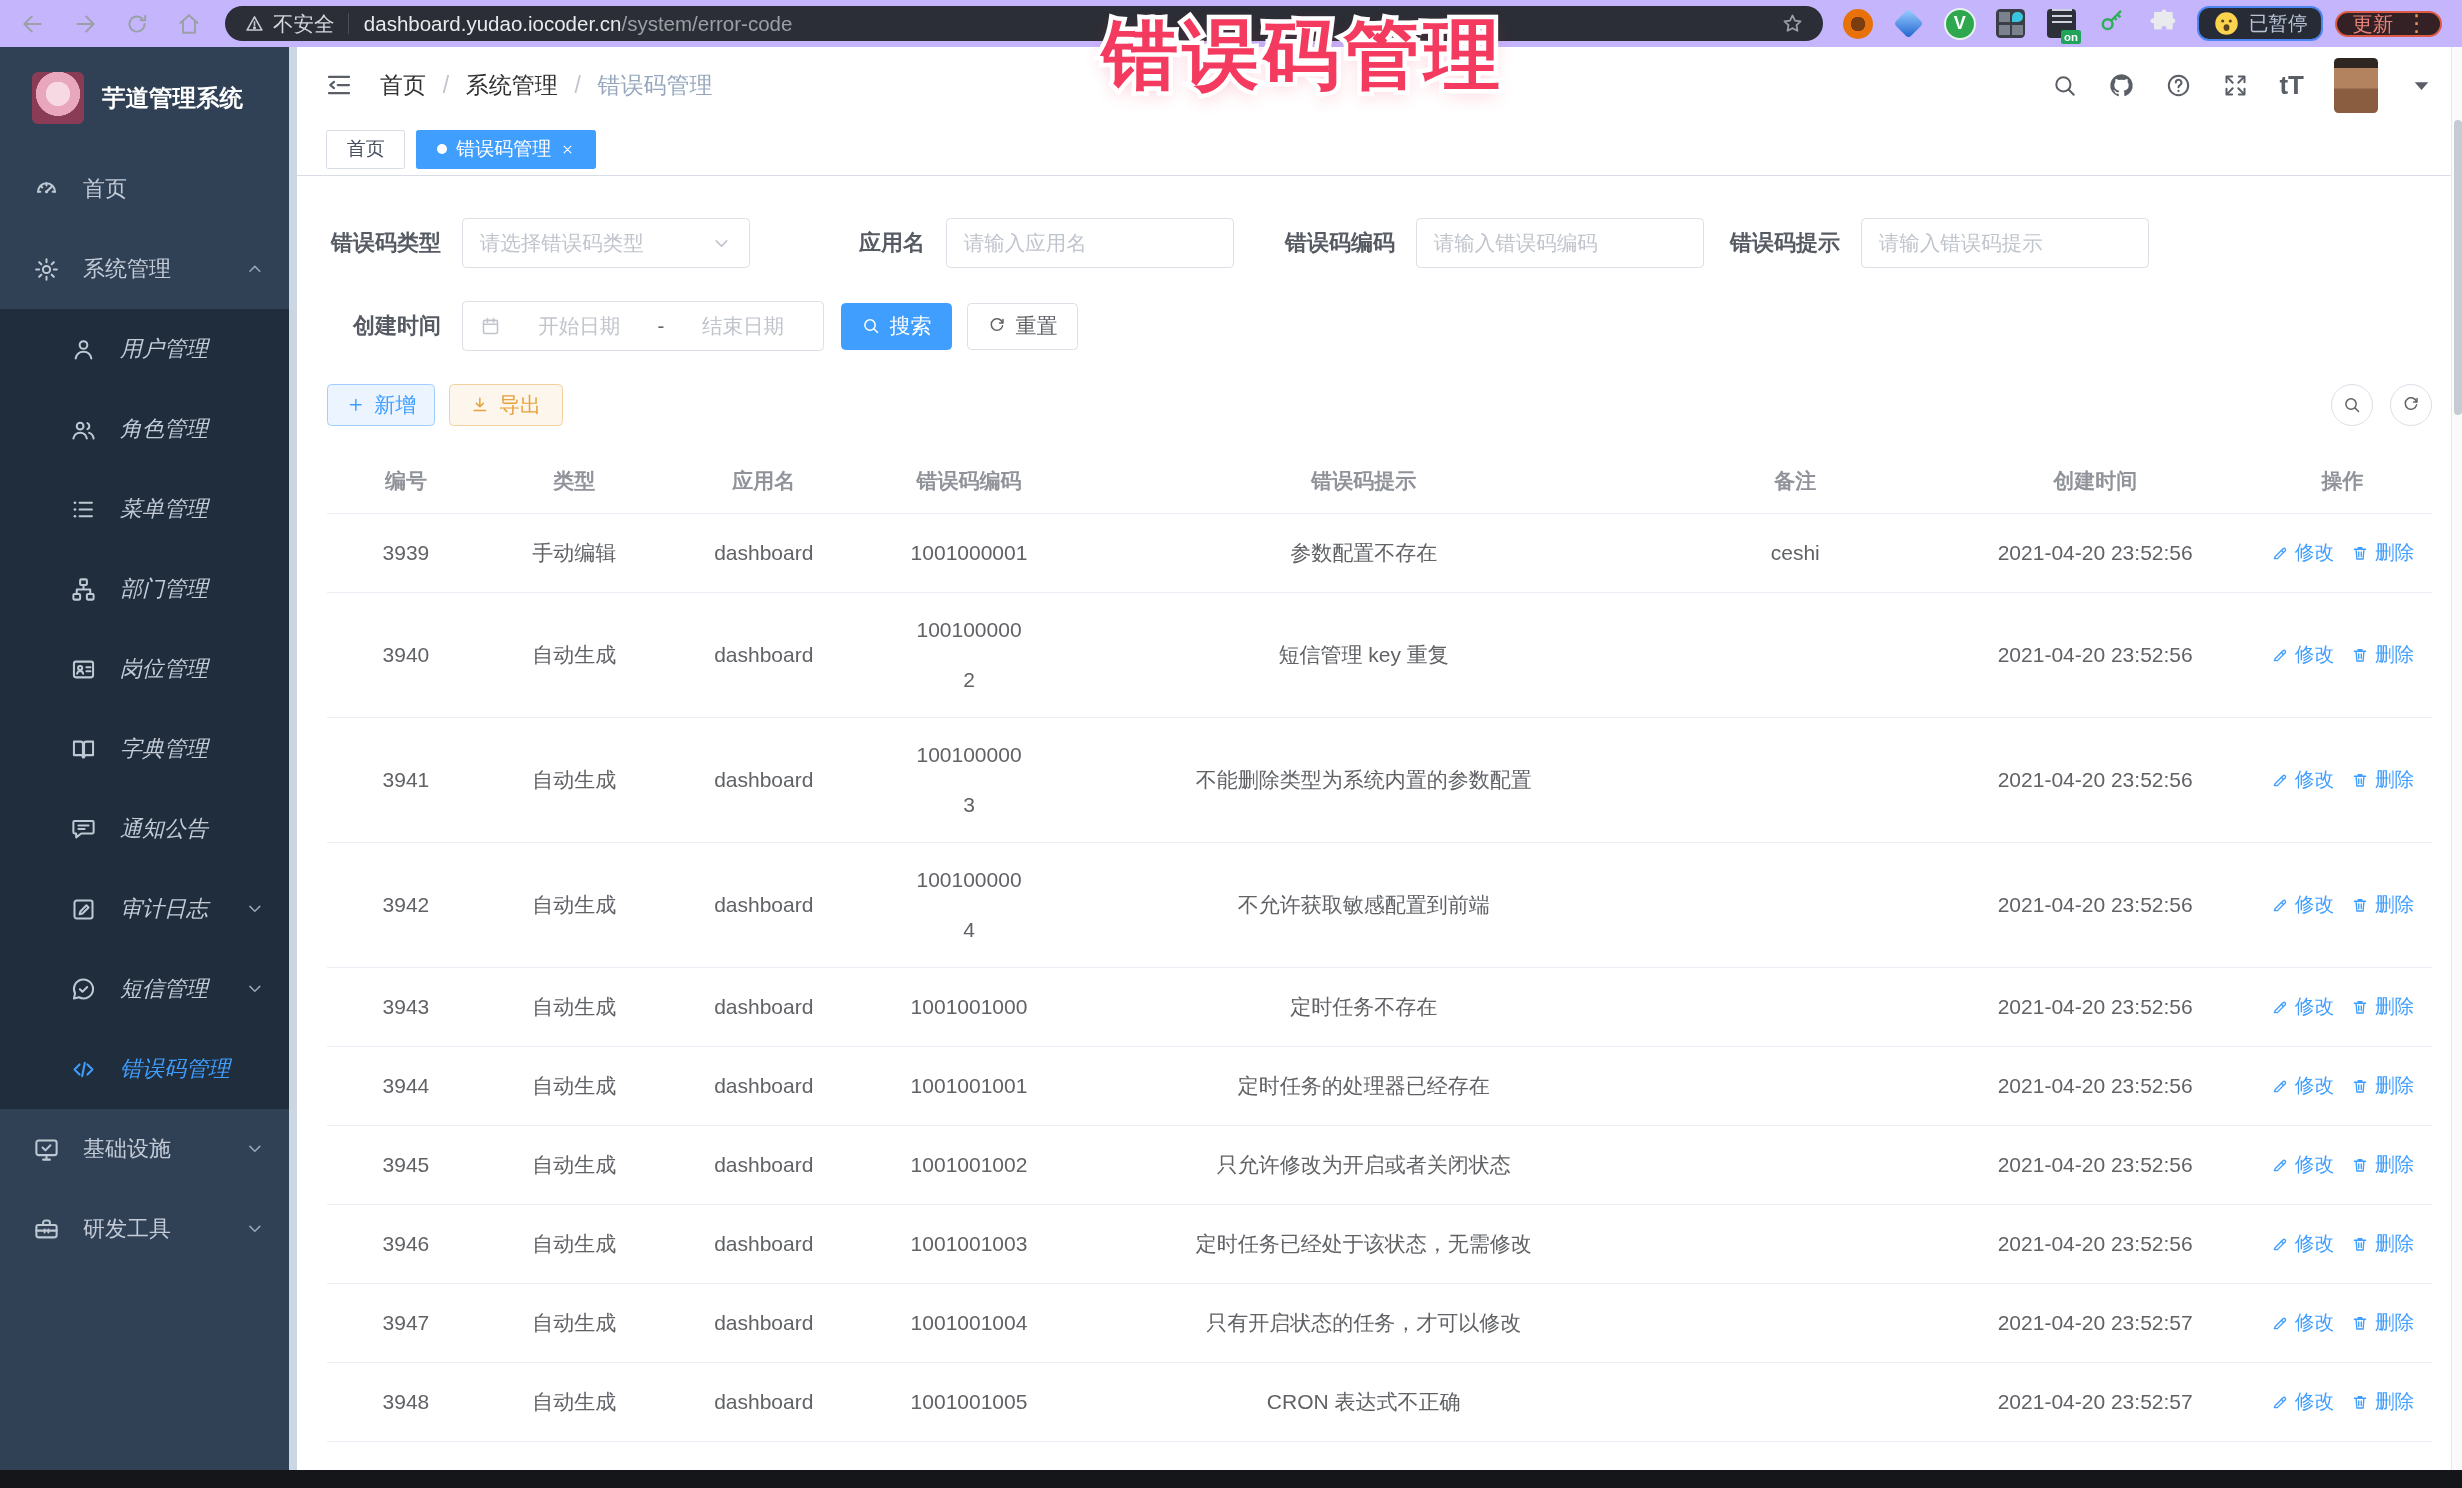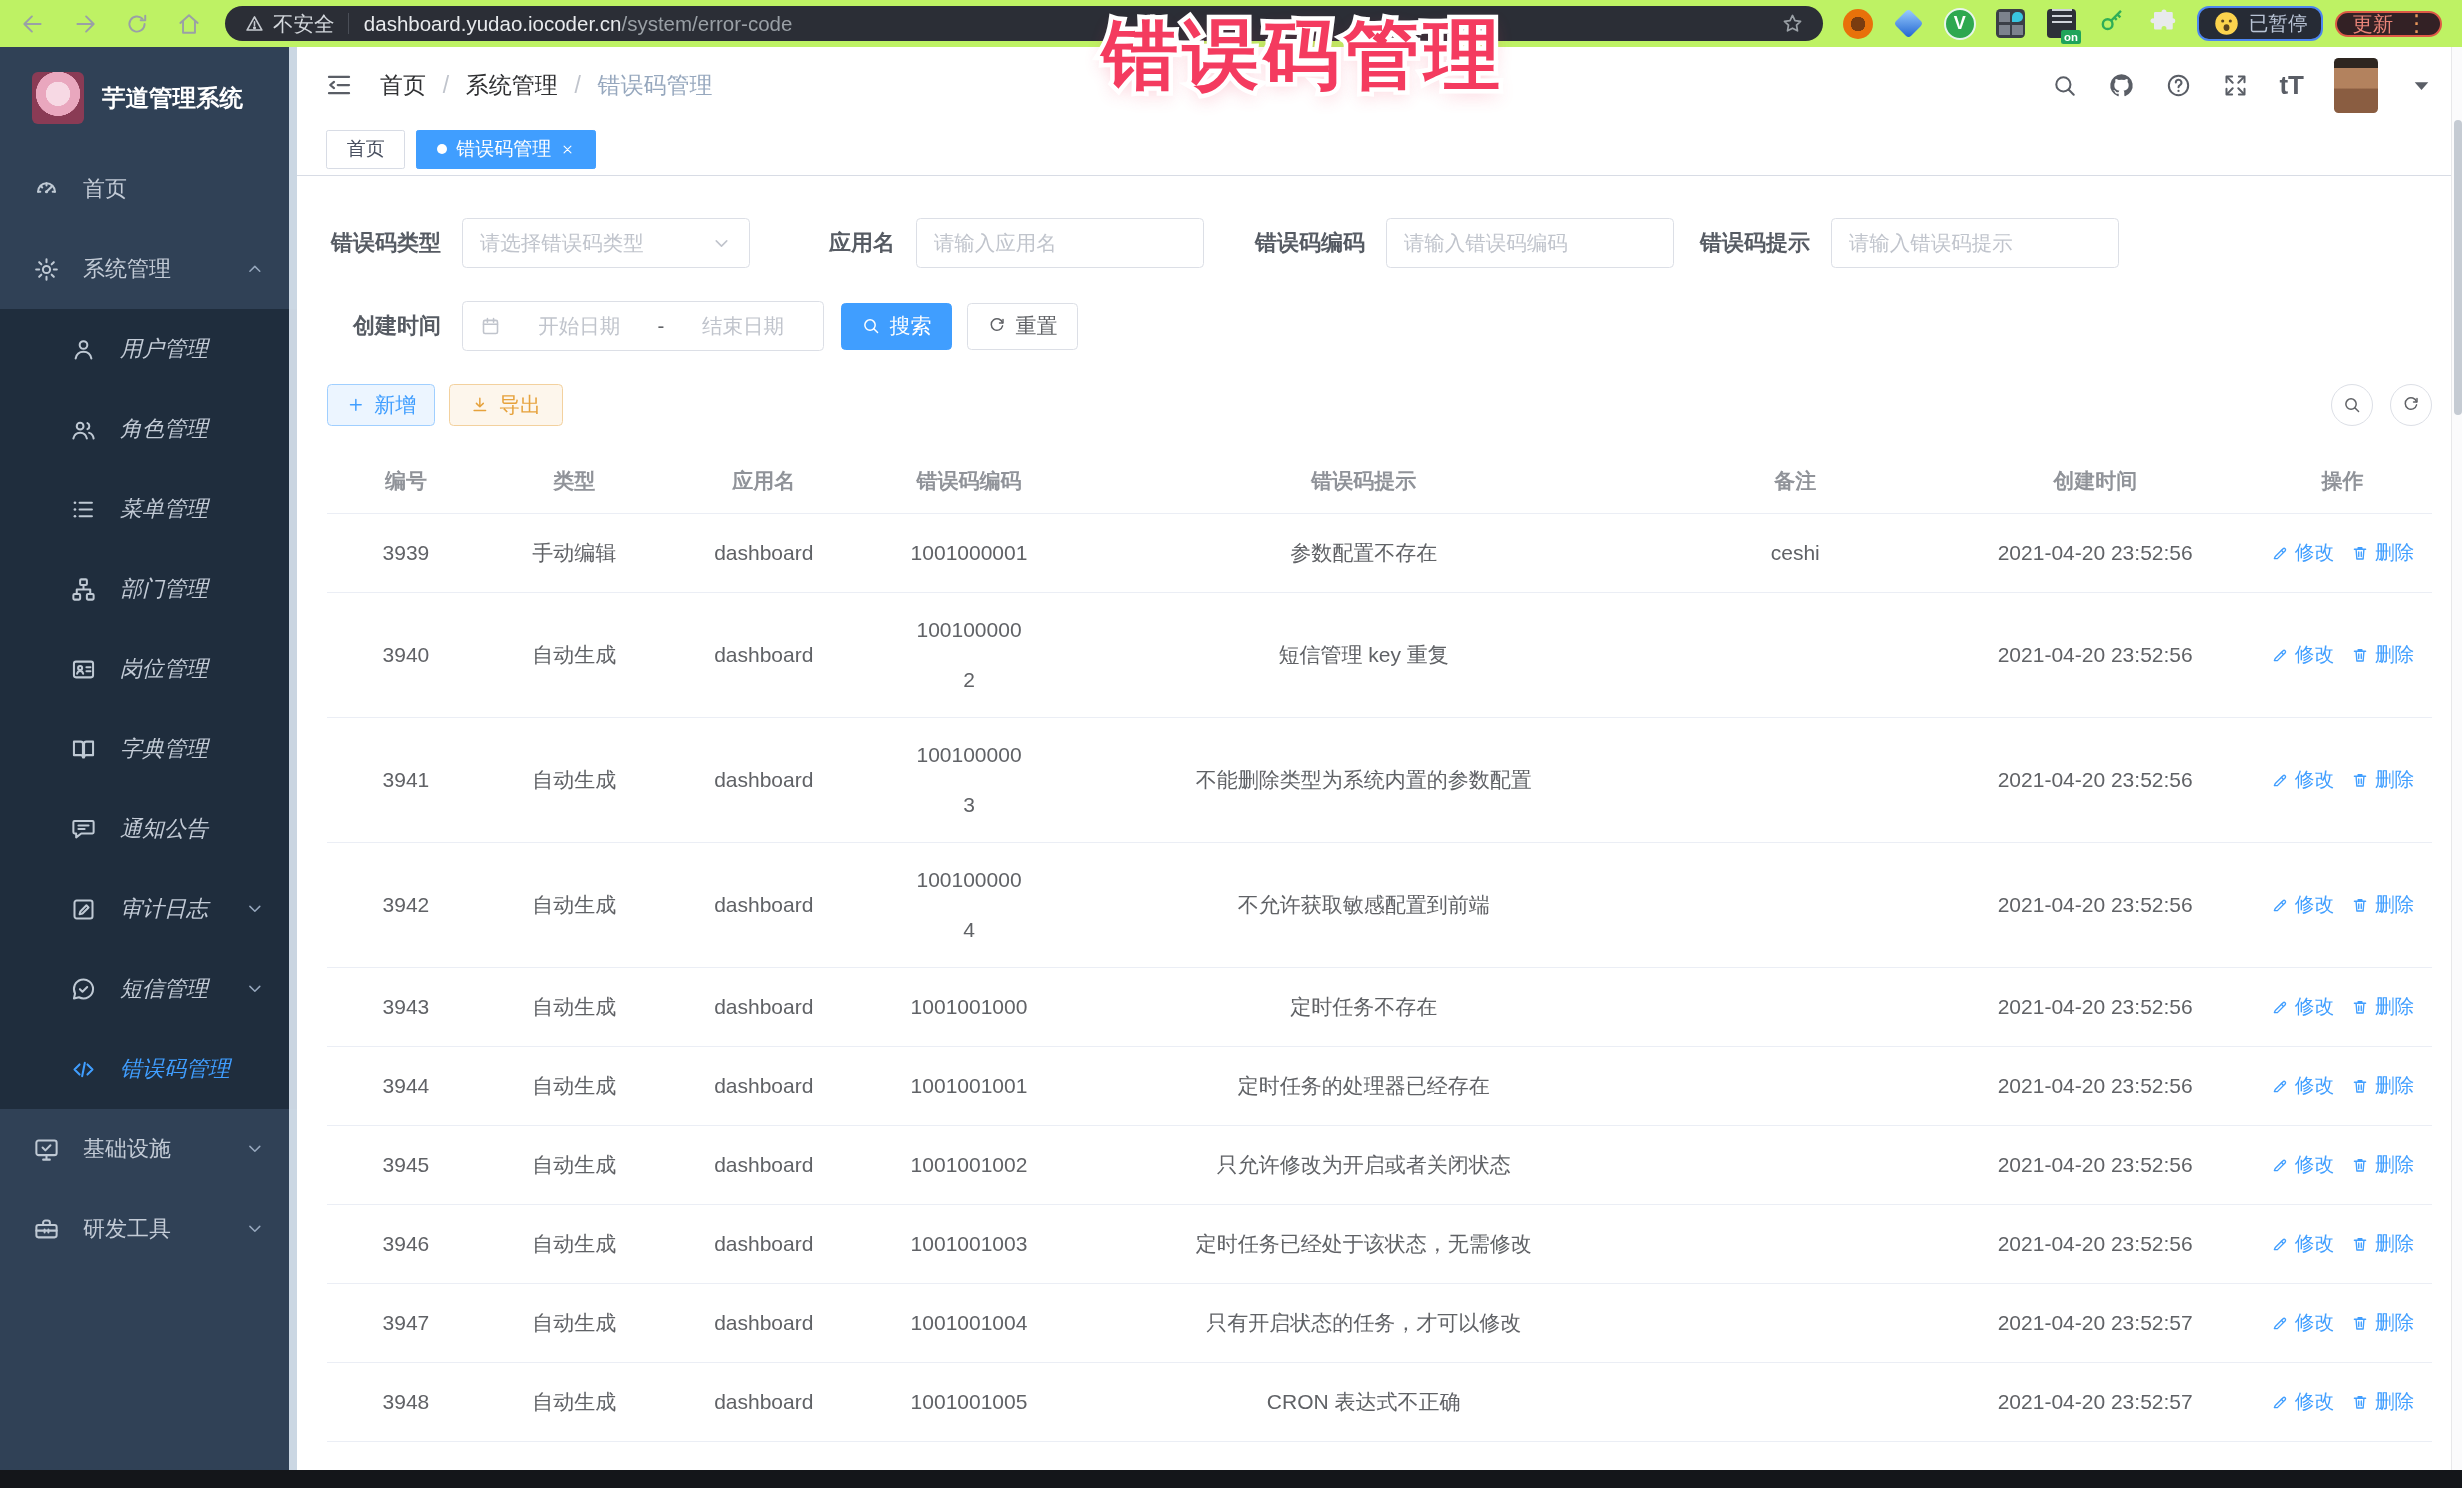--- a/index.html
+++ b/index.html
@@ -1,21 +1,21 @@
 <!DOCTYPE html>
 <html style="font-size:12px"><head>
 <meta charset="utf-8">
 <style>
   * { margin:0; padding:0; box-sizing:border-box; }
   html,body { width:2462px; height:1488px; overflow:hidden;
     font-family:"Liberation Sans","DejaVu Sans",sans-serif; }
   .screen { position:relative; width:2462px; height:1488px; background:#fff; }
 
   
-  .chrome { position:absolute; top:0; left:0; right:0; height:47px; background:#bef264;
+  .chrome { position:absolute; top:0; left:0; right:0; height:47px; background:#c4b5fd;
     display:flex; align-items:center; padding:0 19.7px; z-index:5; }
   .chrome .navi { display:flex; gap:26px; color:#9aa0a6; align-items:center; }
   .chrome .navi .ic { font-size:26px; }
   .addr { flex:1; height:35px; margin:0 18px 0 23px; background:#2b2e36; border-radius:17.4px;
     display:flex; align-items:center; padding:0 19.7px; color:#dadce0; font-size:20.5px; min-width:0; }
   .addr .ic { font-size:21px; color:#c7cbd1; }
   .addr .sec { margin:0 13.6px 0 7.6px; color:#d3d7dc; }
   .addr .div { width:0.8px; height:21px; background:#4a4e57; margin-right:15px; }
   .addr .host { color:#e8eaed; }
   .addr .path { color:#9aa0a6; }
@@ -476,21 +476,21 @@
                 <path d="M6.5 6.5l11 11M17.5 6.5l-11 11"></path>
               </svg>
             </span>
         </div>
       </div>
 
       <div class="content">
 
         <div class="form-row">
           <span class="f-label" style="width:114px">错误码类型</span>
-          <div class="ctrl w380" style="margin-right:65px">
+          <div class="ctrl w380" style="margin-right:95px">
             <span class="ph">请选择错误码类型</span>
             <span class="ic chev">
                 <svg viewBox="0 0 24 24" fill="none" stroke="currentColor" stroke-width="1.8" stroke-linecap="round" stroke-linejoin="round">
                   <path d="M6 9l6 6 6-6"></path>
                 </svg>
               </span>
           </div>
           <span class="f-label" style="width:80px">应用名</span>
           <div class="ctrl w380" style="margin-right:47px">
             <span class="ph">请输入应用名</span>

